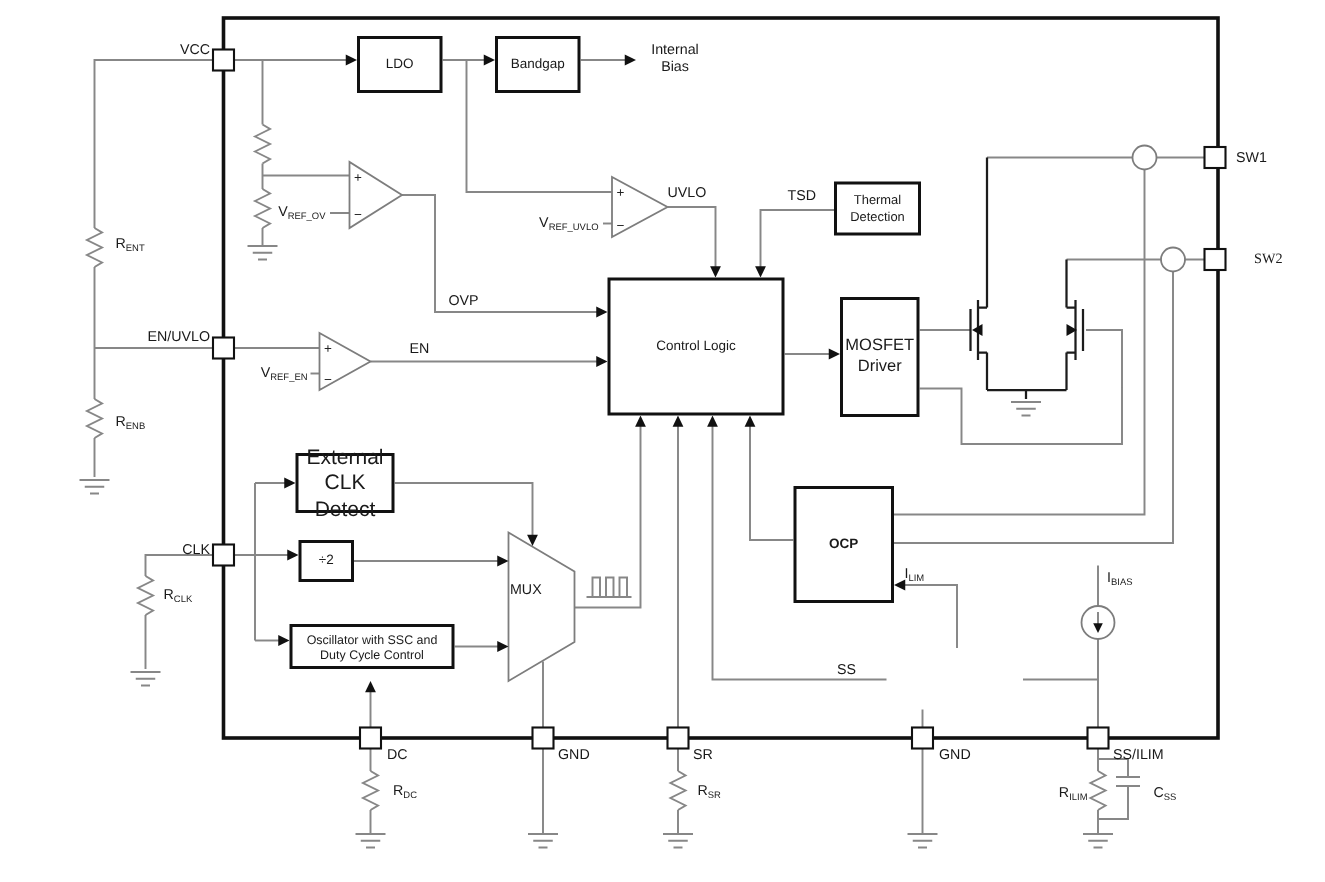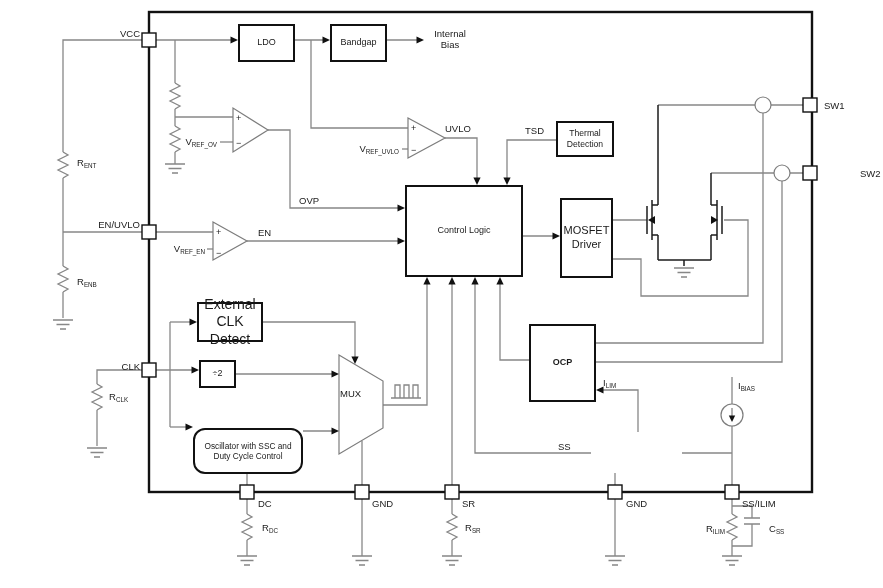--- a/index.html
+++ b/index.html
@@ -201,41 +201,41 @@
     </div>
   <div class="blk" style="left:529px;top:324px;width:67px;height:78px;font-weight:bold;">
       <span>OCP</span>
     </div>
   <div class="blk" style="left:197px;top:302px;width:66px;height:40px;font-size:14px;">
       <span>External CLK Detect</span>
     </div>
   <div class="blk" style="left:199px;top:360px;width:37px;height:28px;">
       <span>÷2</span>
     </div>
-  <div class="blk" style="left:193px;top:428px;width:110px;height:46px;font-size:8.3px;border-radius:12px;">
+  <div class="blk" style="left:193px;top:416px;width:110px;height:30px;font-size:8.3px;">
       <span>Oscillator with SSC and Duty Cycle Control</span>
     </div>
   <div class="lbl" style="left:340px;top:388px;width:43px;">MUX</div>
 
   <div class="lbl" style="right:743px;top:28px;">VCC</div>
   <div class="lbl" style="right:743px;top:219px;">EN/UVLO</div>
   <div class="lbl" style="right:743px;top:361px;">CLK</div>
   <div class="lbl" style="left:824px;top:100px;">SW1</div>
-  <div class="lbl" style="left:860px;top:168px;">SW2</div>
+  <div class="lbl" style="left:836px;top:168px;font-family:Liberation Serif, serif;">SW2</div>
   <div class="lbl" style="left:258px;top:498px;">DC</div>
   <div class="lbl" style="left:372px;top:498px;">GND</div>
   <div class="lbl" style="left:462px;top:498px;">SR</div>
   <div class="lbl" style="left:626px;top:498px;">GND</div>
   <div class="lbl" style="left:742px;top:498px;">SS/ILIM</div>
 
   <div class="lbl ctr" style="left:424px;top:28px;width:52px;">Internal Bias</div>
   <div class="lbl" style="left:445px;top:123px;">UVLO</div>
   <div class="lbl" style="left:525px;top:125px;">TSD</div>
   <div class="lbl" style="left:299px;top:195px;">OVP</div>
-  <div class="lbl" style="left:242px;top:227px;padding-left:16px;">EN</div>
+  <div class="lbl" style="left:257px;top:227px;padding-left:16px;">EN</div>
   <div class="lbl" style="left:558px;top:441px;">SS</div>
 
   <div class="lbl" style="right:666px;top:136px;"><span>V</span><span class="sub">REF_OV</span></div>
   <div class="lbl" style="right:484px;top:143px;"><span>V</span><span class="sub">REF_UVLO</span></div>
   <div class="lbl" style="right:678px;top:243px;"><span>V</span><span class="sub">REF_EN</span></div>
   <div class="lbl" style="left:77px;top:157px;"><span>R</span><span class="sub">ENT</span></div>
   <div class="lbl" style="left:77px;top:276px;"><span>R</span><span class="sub">ENB</span></div>
   <div class="lbl" style="left:109px;top:391px;"><span>R</span><span class="sub">CLK</span></div>
   <div class="lbl" style="left:262px;top:522px;"><span>R</span><span class="sub">DC</span></div>
   <div class="lbl" style="left:465px;top:522px;"><span>R</span><span class="sub">SR</span></div>

